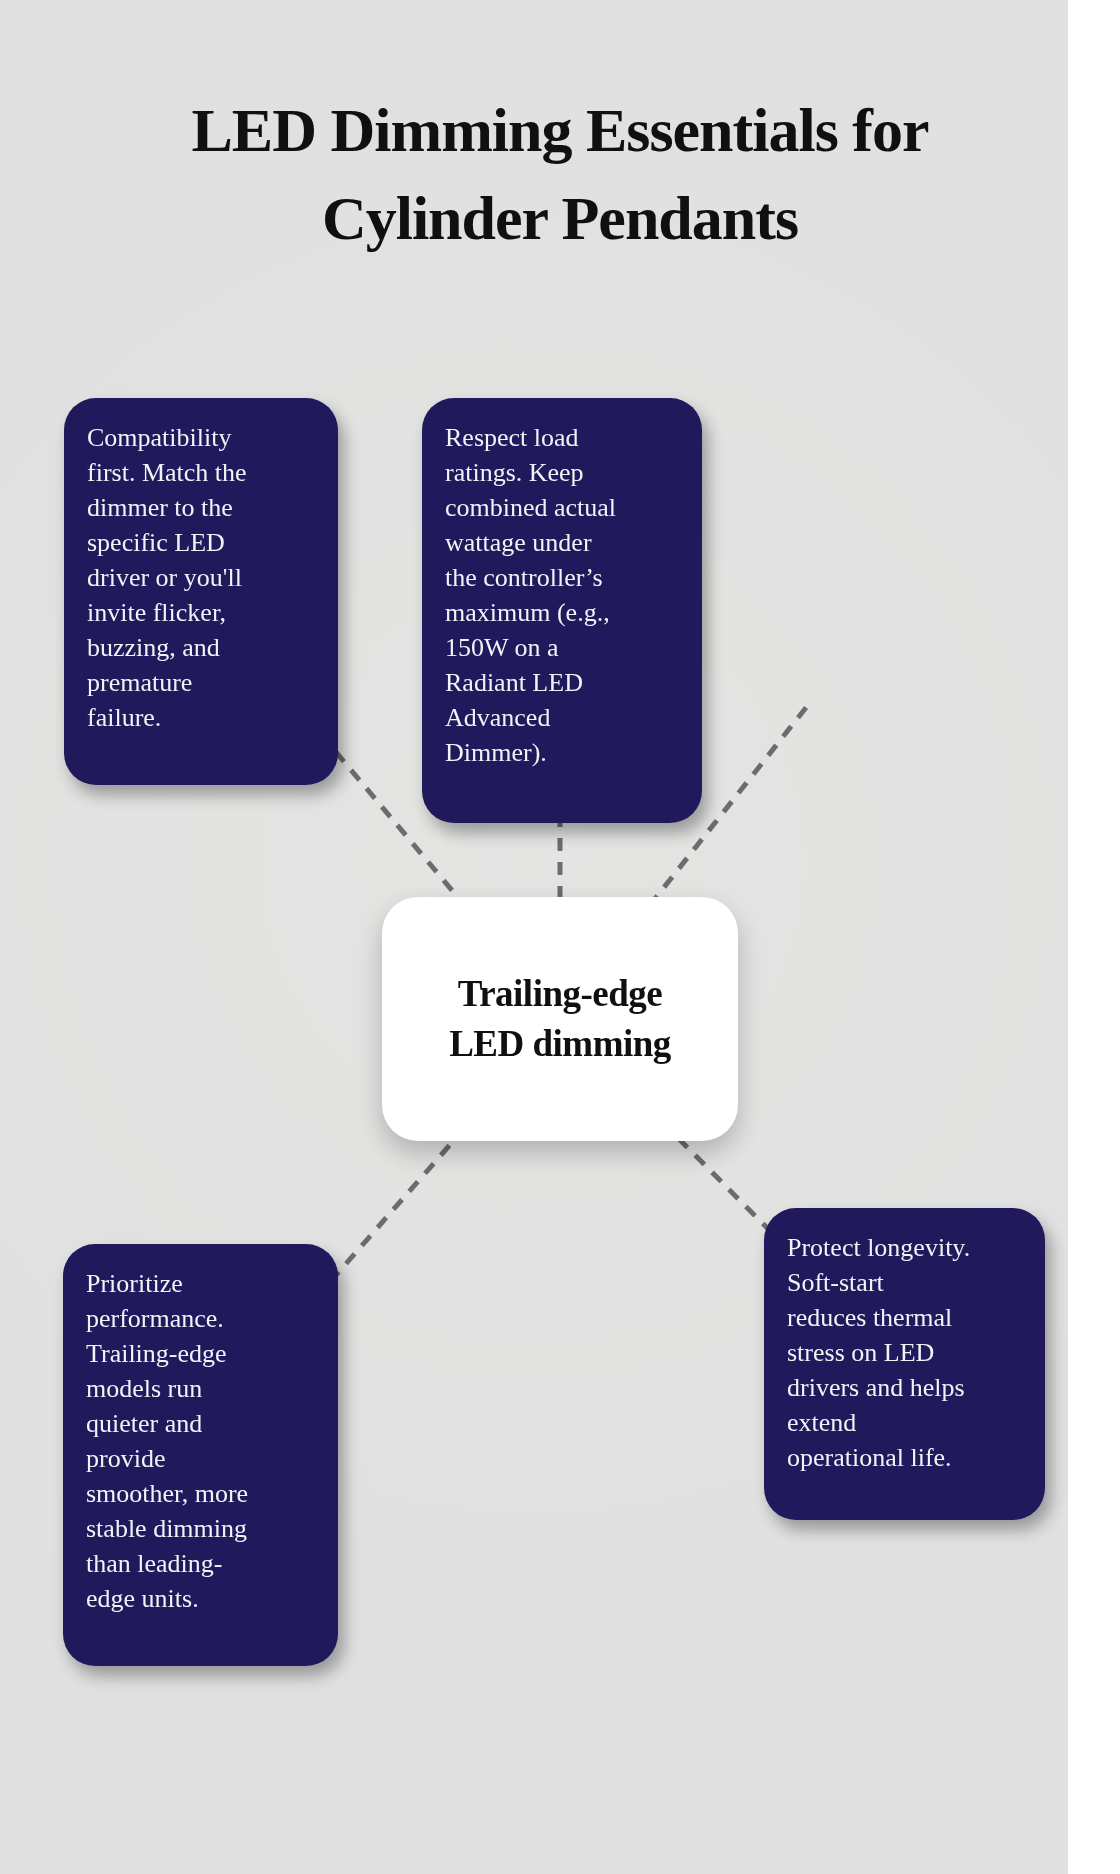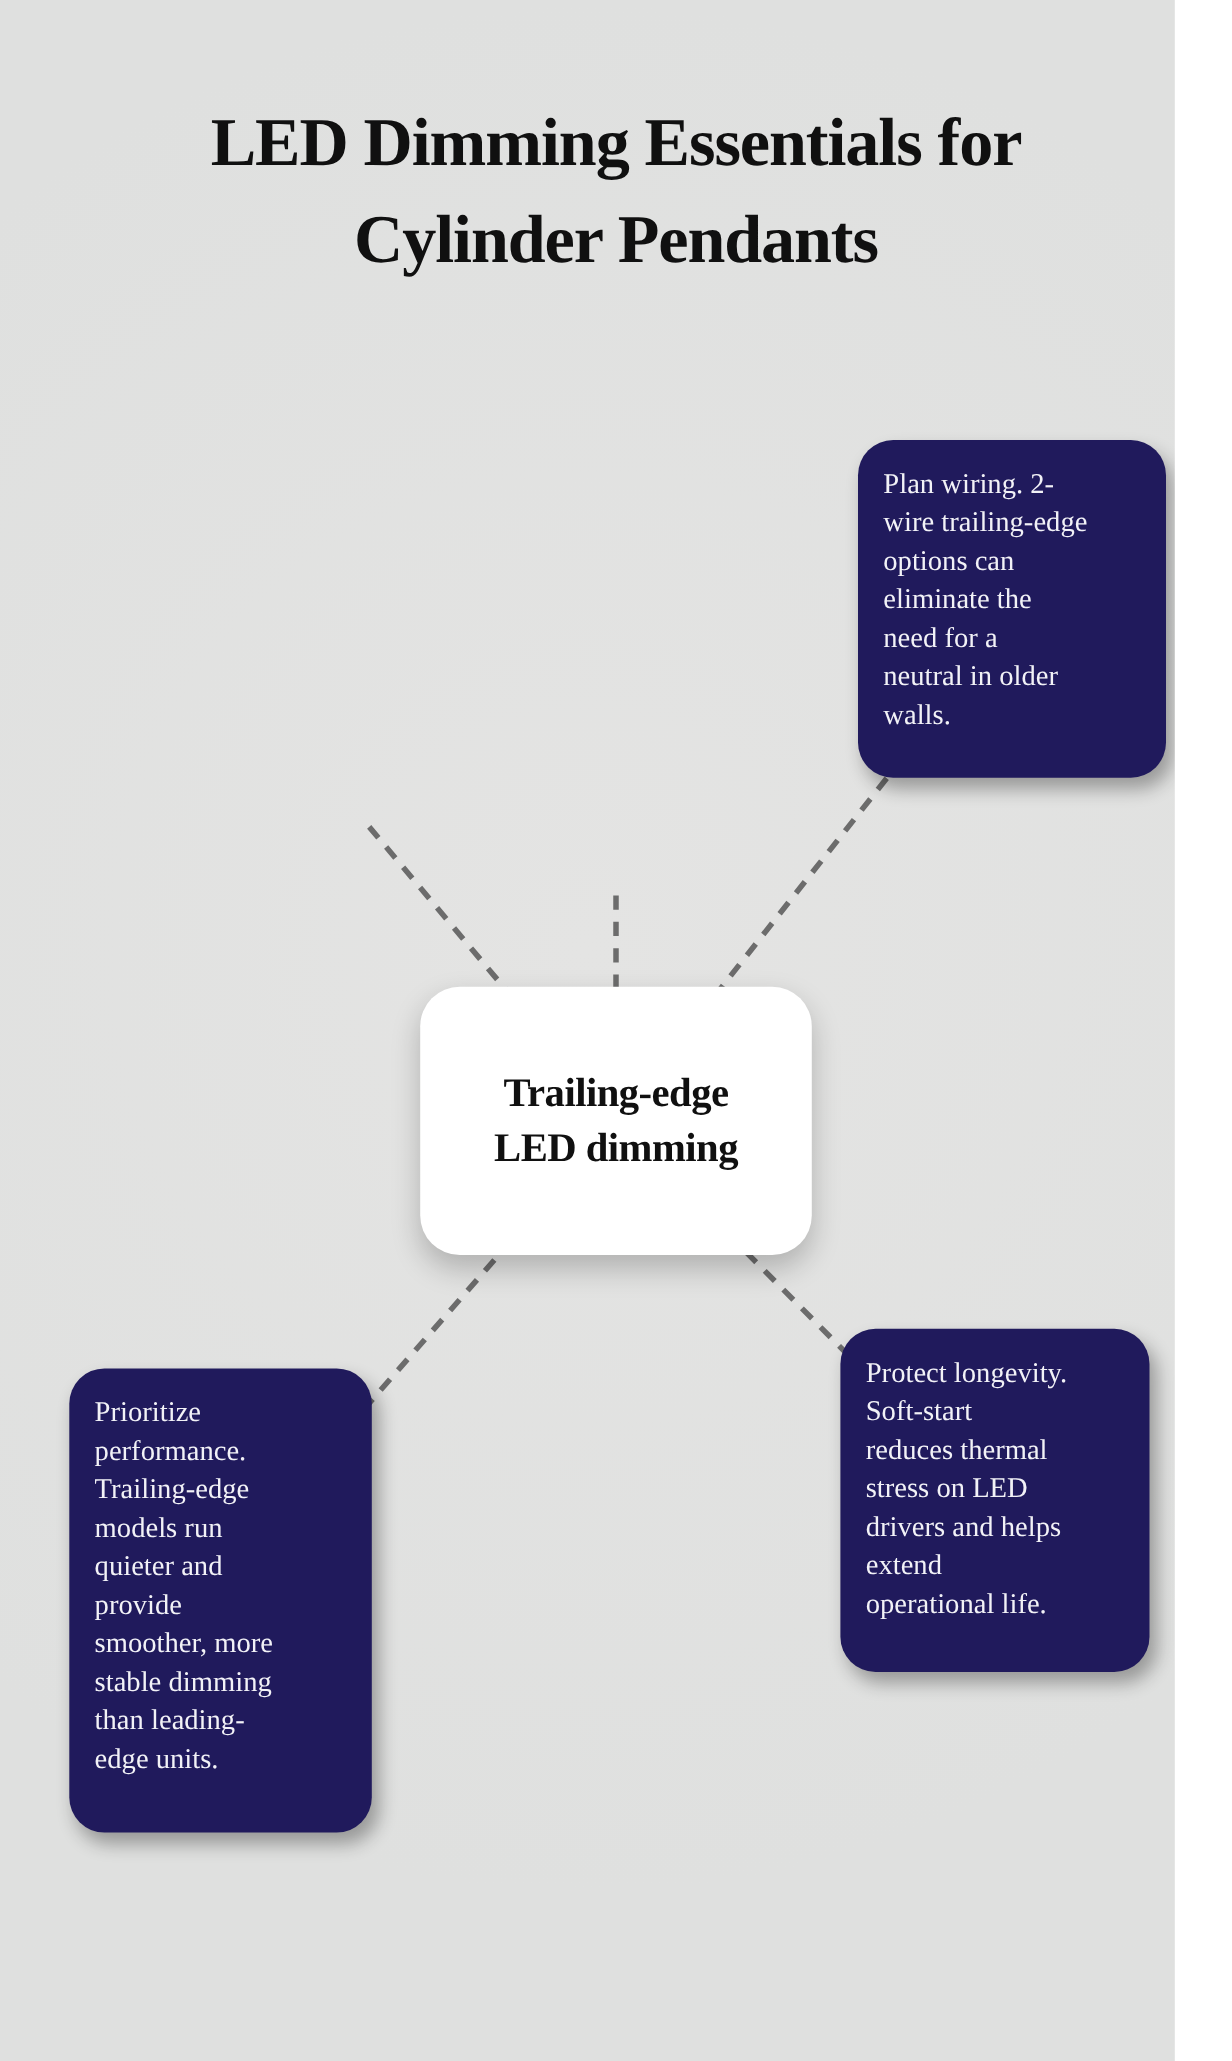--- a/index.html
+++ b/index.html
@@ -108,31 +108,45 @@
 Cylinder Pendants</h1>
 
   <svg class="connectors" viewBox="0 0 1120 1874" width="1120" height="1874" aria-hidden="true">
     <line x1="560" y1="1019" x2="330" y2="745"></line>
     <line x1="560" y1="1019" x2="560" y2="810"></line>
     <line x1="560" y1="1019" x2="812" y2="700"></line>
     <line x1="560" y1="1019" x2="323" y2="1290"></line>
     <line x1="560" y1="1019" x2="797" y2="1258"></line>
   </svg>
 
+  <section class="tip b1">
+    <p>Compatibility
+first. Match the
+dimmer to the
+specific LED
+driver or you'll
+invite flicker,
+buzzing, and
+premature
+failure.</p>
+  </section>
 
+  <section class="tip b2">
+    <p>Respect load
+ratings. Keep
+combined actual
+wattage under
+the controller’s
+maximum (e.g.,
+150W on a
+Radiant LED
+Advanced
+Dimmer).</p>
+  </section>
 
-  <section class="tip b3">
-    <p>Plan wiring. 2-
-wire trailing-edge
-options can
-eliminate the
-need for a
-neutral in older
-walls.</p>
-  </section>
 
   <section class="tip b4">
     <p>Prioritize
 performance.
 Trailing-edge
 models run
 quieter and
 provide
 smoother, more
 stable dimming

